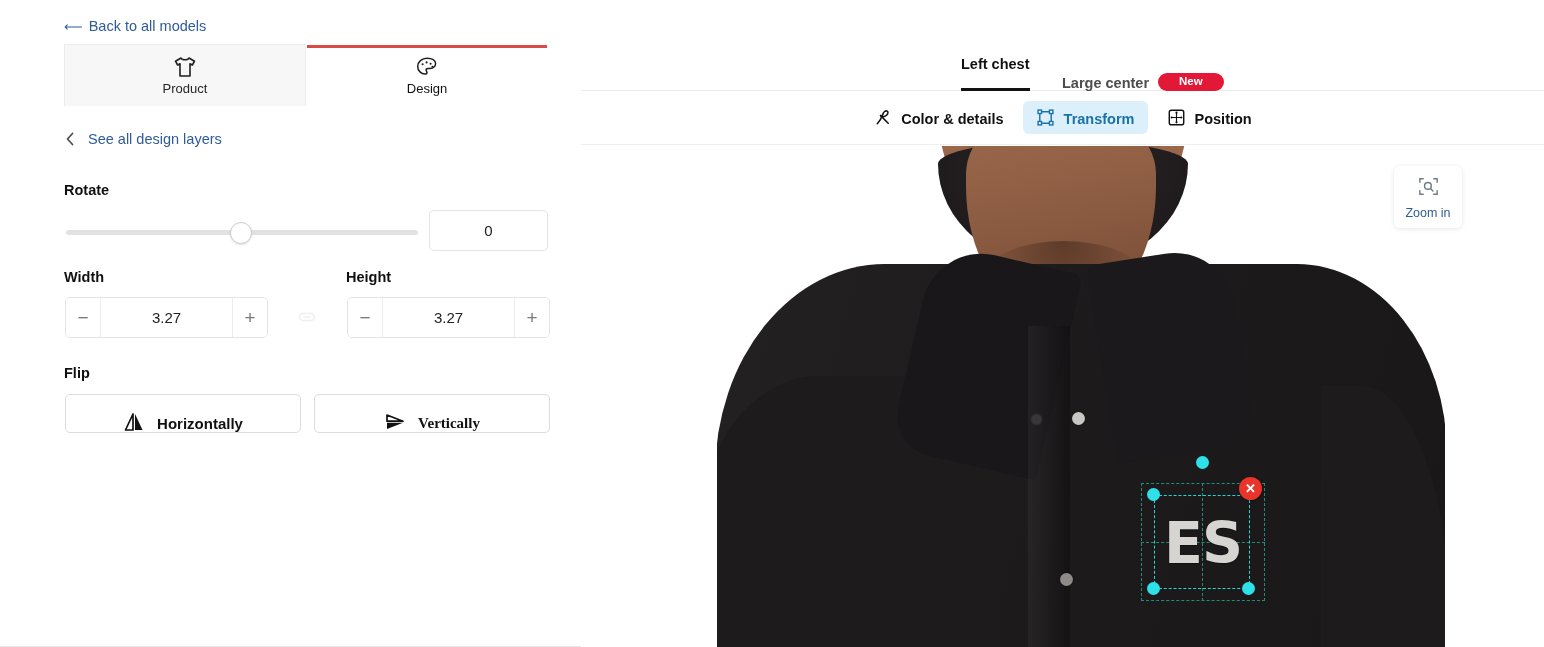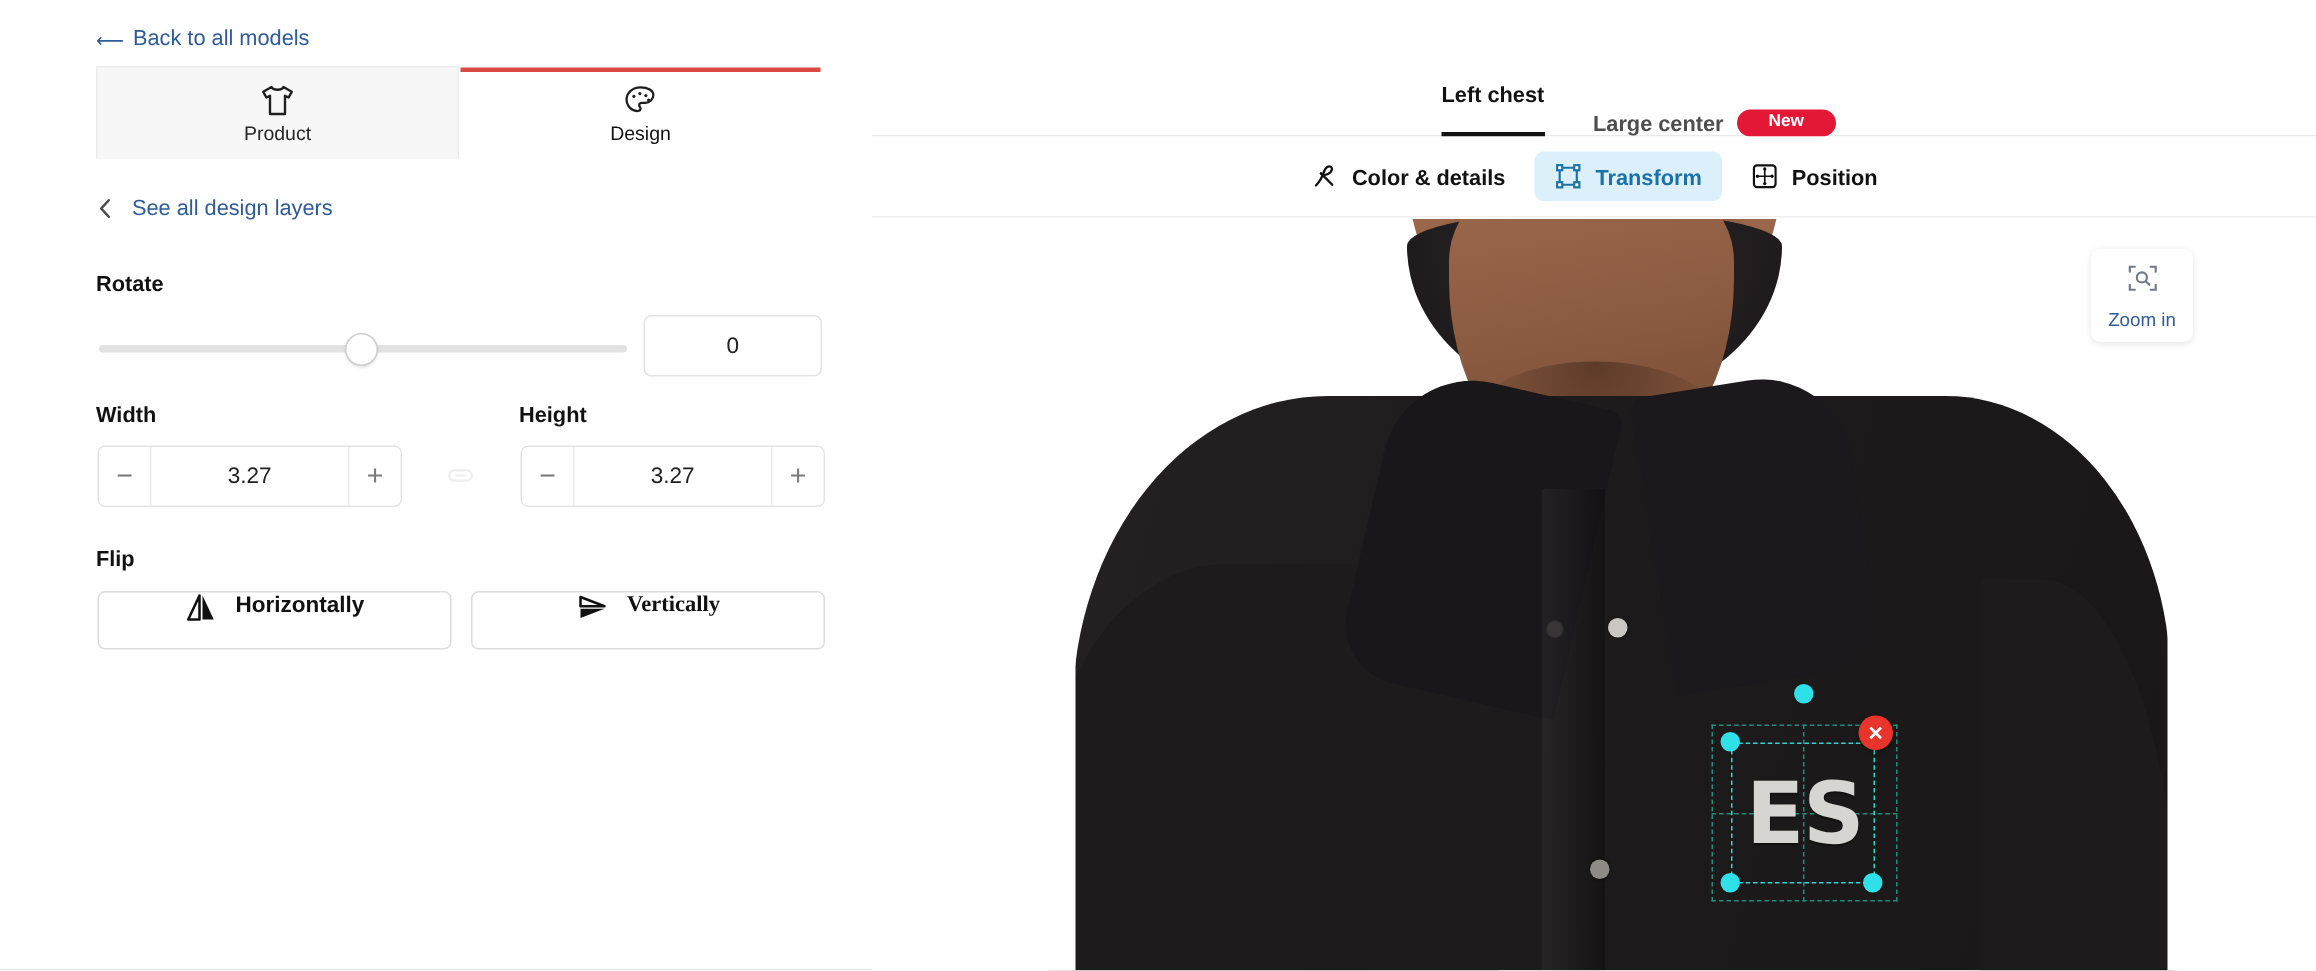--- a/index.html
+++ b/index.html
@@ -95,21 +95,21 @@
   }
   .link-icon {
     position: absolute; left: 297px; top: 309px; width: 20px; height: 16px;
     opacity: .55;
   }
 
   
   .flip-btn {
     position: absolute; top: 394px; height: 39px; width: 236px;
     border: 1px solid #dcdcdc; border-radius: 5px; background: #fff;
-    display: flex; align-items: flex-start; justify-content: center; gap: 12px;
+    display: flex; align-items: flex-end; justify-content: center; gap: 12px;
     cursor: pointer; font-size: 15px; font-weight: bold; color: #111;
   }
   #flip-h { left: 65px; }
   #flip-v { left: 314px; font-family: Liberation Serif, serif; }
   .flip-btn svg { display: block; }
 
   
   .right-panel {
     position: absolute; left: 581px; top: 0; width: 963px; height: 647px;
     background: #fff; overflow: hidden;

